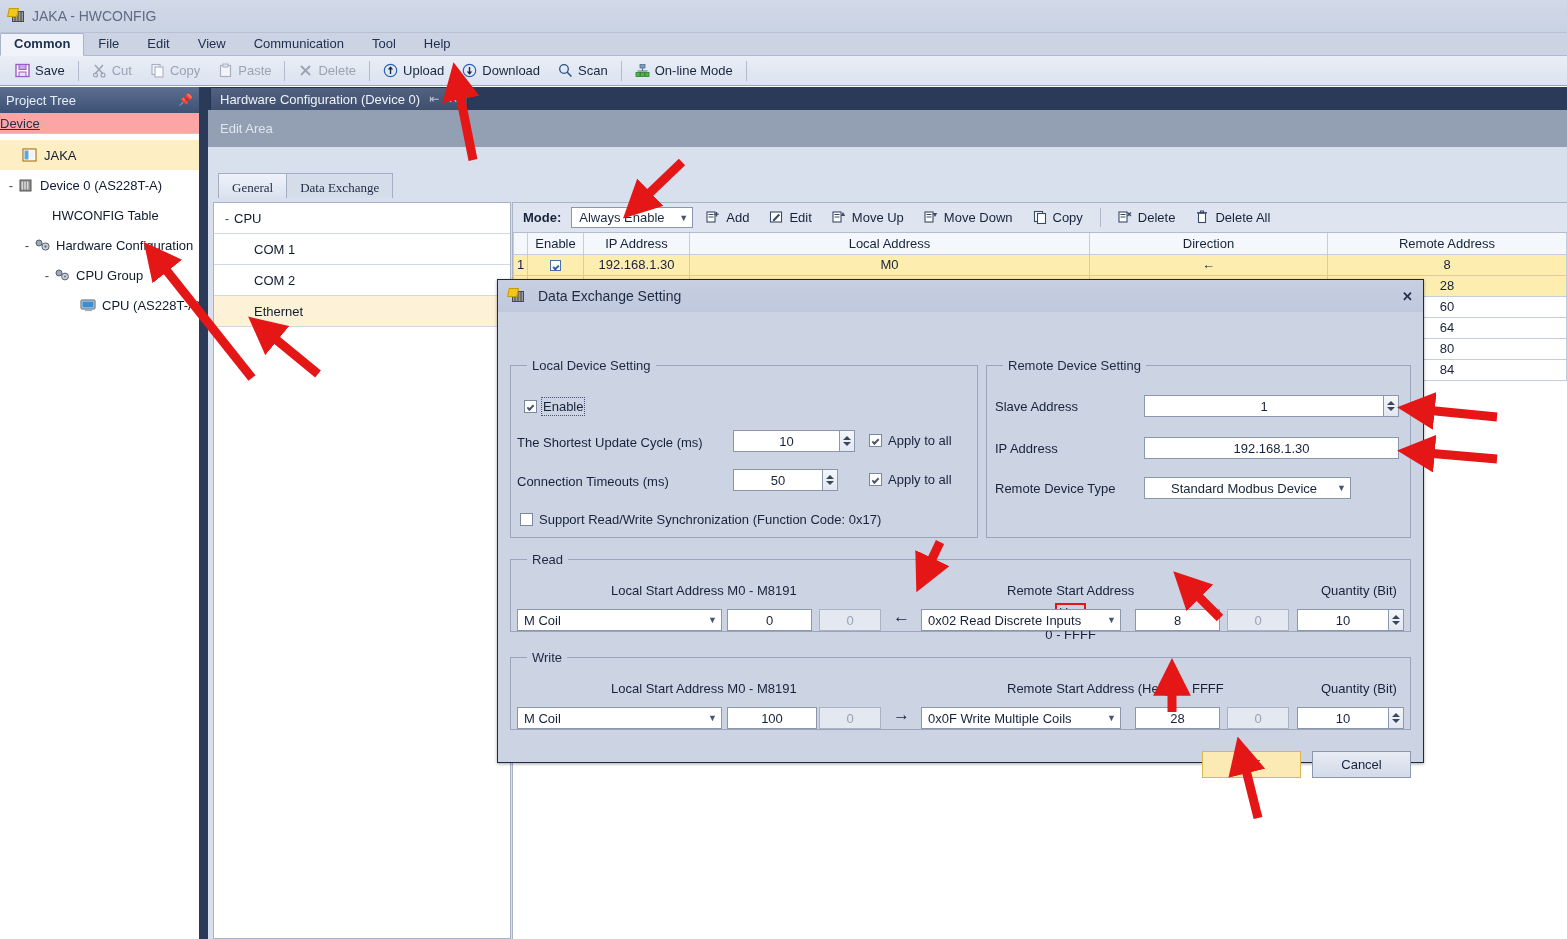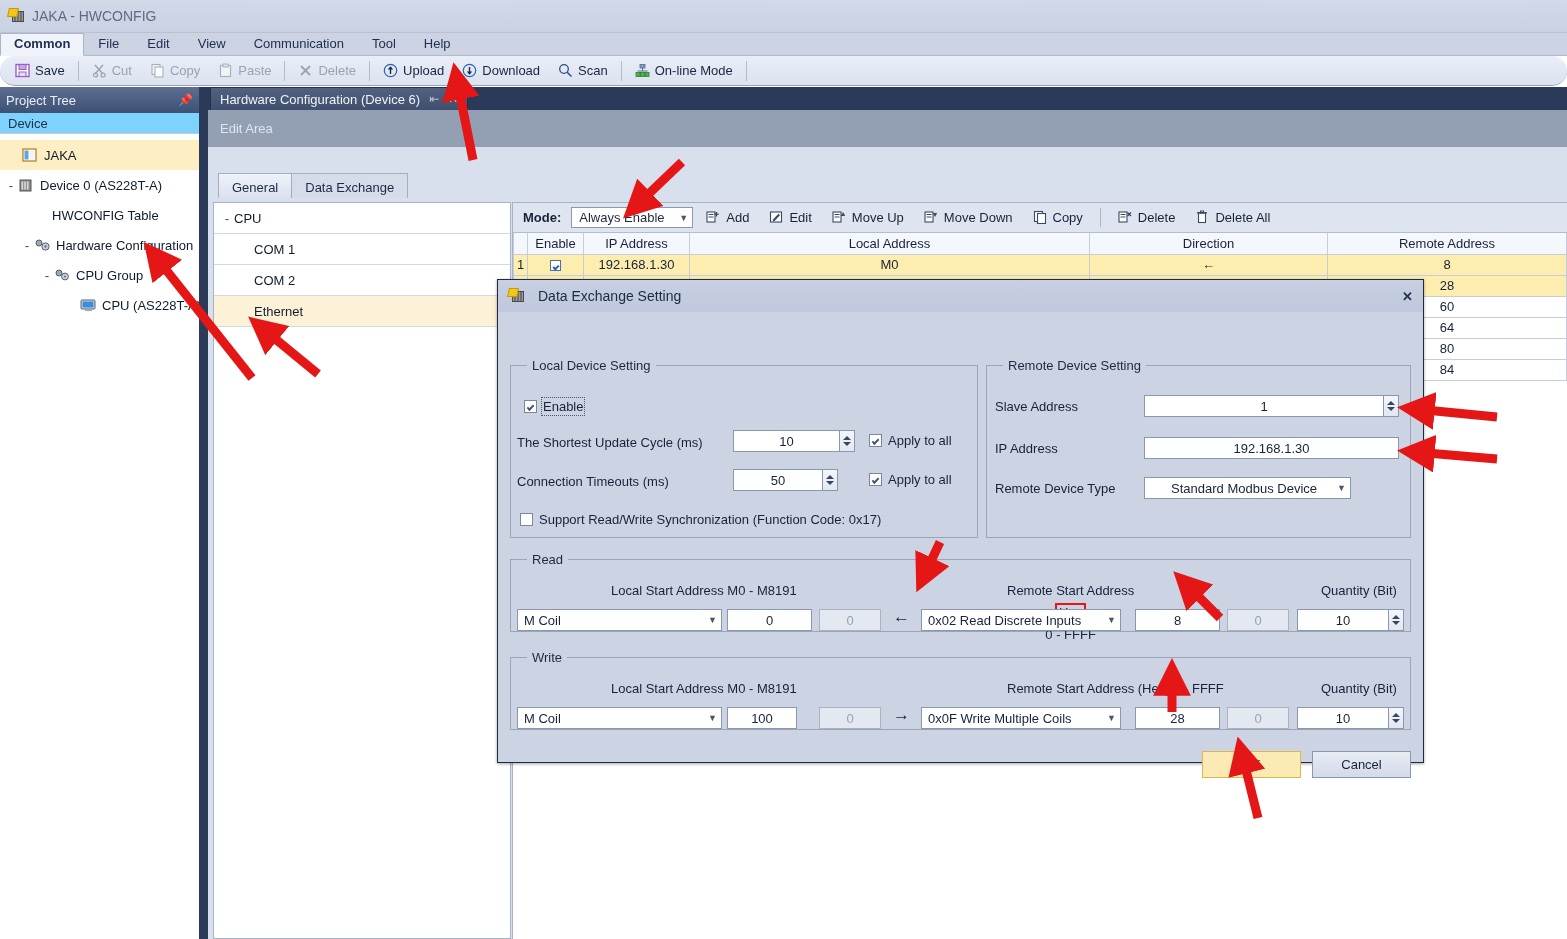--- a/index.html
+++ b/index.html
@@ -41,39 +41,38 @@
     background:#f0f3fa; border:1px solid #a9b4ca; border-bottom:1px solid #f0f3fa;
     border-radius:2px 2px 0 0; font-weight:bold; margin-bottom:-1px; padding:2px 13px 4px 13px;
   }
 
   
   .toolbar {
     position:absolute; left:0; top:56px; width:1567px; height:30px;
     background: linear-gradient(to bottom,#e9eef7,#dce3ef);
     display:flex; align-items:center; padding-left:6px;
     border-bottom:1px solid #97a2ba;
-    border-radius:15px;
   }
   .tb-btn { display:flex; align-items:center; gap:5px; padding:2px 9px; font-size:13px; color:#18263e; cursor:default;}
   .tb-btn.disabled { color:#9aa3b4; }
   .tb-sep { width:1px; height:20px; background:#b2bccd; margin:0 4px; }
   .ico { width:15px; height:15px; display:inline-block; position:relative; }
   .ico svg { display:block; }
 
   
   .leftpanel { position:absolute; left:0; top:87px; width:199px; height:852px; background:#fff; border-right:0; }
   .pt-header {
     height:26px; background: linear-gradient(to bottom,#5c6f91,#3d5175);
     color:#e8edf6; font-size:13px; display:flex; align-items:center;
     padding:0 6px; justify-content:space-between;
   }
   .pin-icon { color:#dbe3f1; font-size:12px; }
   .pt-device {
-    height:21px; background:#7dd3fc; border-bottom:1px solid #c2cbdc;
-    display:flex; align-items:center; padding-left:8px; font-size:13px; color:#22314d;
+    height:21px; background:#fca5a5; border-bottom:1px solid #c2cbdc;
+    display:flex; align-items:center; padding-left:0; font-size:13px; color:#22314d;text-decoration:underline;
   }
   .tree { padding-top:6px; }
   .tree-row { height:30px; display:flex; align-items:center; font-size:13px; color:#0f1b2e; padding-left:4px; white-space:nowrap; }
   .tree-row.sel { background:#fdeec4; }
   .expander { width:14px; text-align:center; color:#3b4a63; font-size:13px; display:inline-block; }
   .t-ico { width:17px; height:15px; margin-right:5px; display:inline-block; }
 
   
   .darkbar { position:absolute; left:199px; top:87px; width:9px; height:852px; background:#2b3a59; }
   .darkbar2 { position:absolute; left:208px; top:87px; width:1359px; height:23px; background:#2b3a59; }
@@ -92,21 +91,21 @@
     position:absolute; left:208px; top:110px; width:1550px; height:37px;
     background:#93a0b4; color:#dfe5ef; font-size:13px;
     display:flex; align-items:center; padding-left:12px;
   }
   .workspace {
     position:absolute; left:208px; top:147px; width:1359px; height:792px;
     background:#d8dfed;
   }
 
   
-  .tabrow { position:absolute; left:218px; top:173px; height:25px; display:flex; align-items:flex-end; }
+  .tabrow { position:absolute; left:218px; top:173px; height:25px; display:flex; align-items:flex-end;font-family:Liberation Serif, serif; }
   .tab {
     height:25px; padding:3px 13px 0 13px; font-size:13px; color:#1d2a42;
     background: linear-gradient(to bottom,#eef2f9,#dbe2ef);
     border:1px solid #a4aec3; border-bottom:none; margin-right:-1px;
     display:flex; align-items:center;
   }
   .tab.active { background:#d5dcea; }
 
   
   .subtree {
@@ -405,21 +404,21 @@
         <span>CPU (AS228T-A)</span>
       </div>
 
     </div>
   </div>
 
   <div class="darkbar"></div>
   <div class="darkbar2"></div>
 
   <div class="doctab">
-    <span>Hardware Configuration (Device 6)</span>
+    <span>Hardware Configuration (Device 0)</span>
     <span class="tpin">⇤</span>
     <span class="tclose">✕</span>
   </div>
 
   <div class="editarea-hdr">
     <span>Edit Area</span>
   </div>
   <div class="workspace"></div>
 
   <div class="tabrow">
@@ -714,21 +713,21 @@
         <legend>Write</legend>
 
         <div class="lbl" style="position:absolute; left:100px; top:16px;">Local Start Address M0 - M8191</div>
         <div class="lbl" style="position:absolute; left:496px; top:16px;">Remote Start Address (Hex) 0 - FFFF</div>
         <div class="lbl" style="position:absolute; left:810px; top:16px;">Quantity (Bit)</div>
 
         <div class="combo2" style="position:absolute; left:6px; top:42px; width:205px;">
           <span>M Coil</span>
           <span class="arrow">▼</span>
         </div>
-        <div class="txtbox" style="position:absolute; left:216px; top:42px; width:70px;">100</div>
+        <div class="txtbox" style="position:absolute; left:216px; top:42px; width:90px;">100</div>
         <div class="disabledbox" style="position:absolute; left:308px; top:42px; width:62px;">0</div>
         <div class="dirarrow" style="position:absolute; left:382px; top:40px;">→</div>
 
         <div class="combo2" style="position:absolute; left:410px; top:42px; width:200px;">
           <span>0x0F Write Multiple Coils</span>
           <span class="arrow">▼</span>
         </div>
         <div class="txtbox" style="position:absolute; left:624px; top:42px; width:85px;">28</div>
         <div class="disabledbox" style="position:absolute; left:716px; top:42px; width:62px;">0</div>
 

